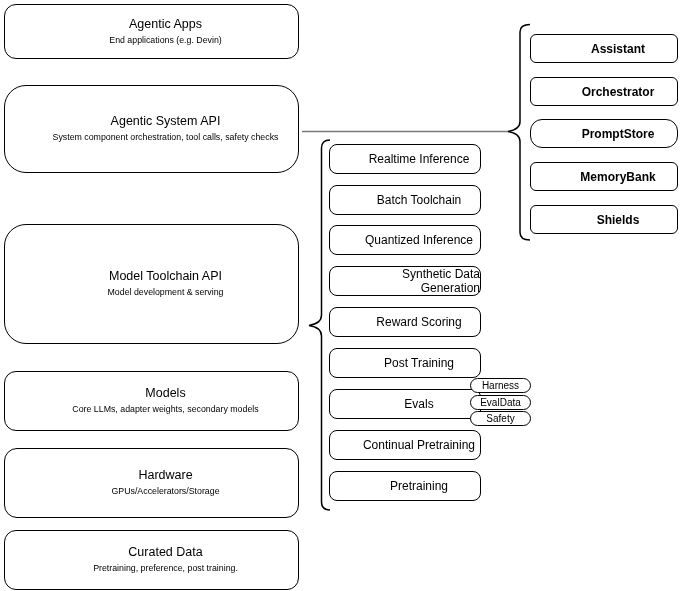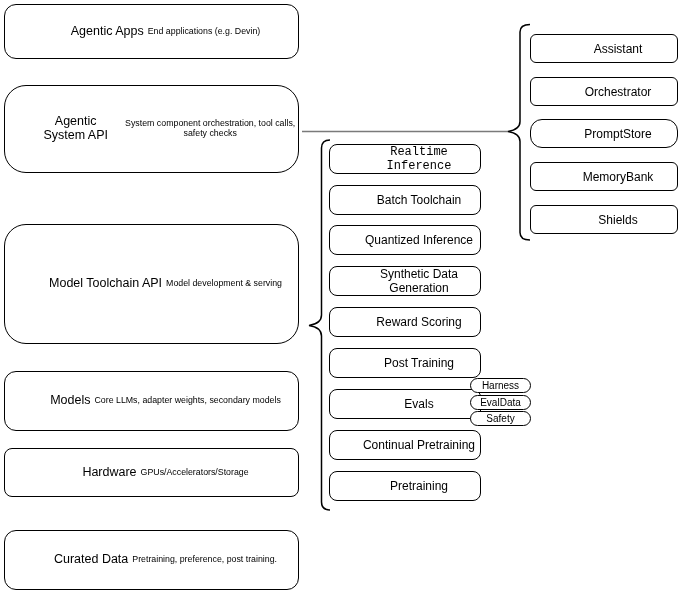--- a/index.html
+++ b/index.html
@@ -20,23 +20,24 @@
     left: 0; top: 0;
     width: 682px; height: 591px;
     z-index: 1;
   }
   .node {
     position: absolute;
     box-sizing: border-box;
     background: #ffffff;
     border: 1.5px solid #000000;
     display: flex;
+    flex-direction: column;
     align-items: center;
     justify-content: center;
-    text-align: center;
+    text-align: right;
     z-index: 2;
     color: #000000;
     padding-left: 28px;
   }
   .stack-node {
     left: 4px;
     width: 295px;
     gap: 4px;
   }
   .stack-node .node-title {
@@ -53,20 +54,21 @@
     height: 30px;
     border-radius: 8px;
     font-size: 12px;
   }
   .right-node {
     left: 530px;
     width: 148px;
     height: 29px;
     border-radius: 6px;
     font-size: 12px;
+    font-weight: bold;
   }
   .chip {
     position: absolute;
     left: 470px;
     width: 61px;
     height: 15px;
     box-sizing: border-box;
     background: #ffffff;
     border: 1.3px solid #000000;
     border-radius: 8px;
@@ -105,31 +107,31 @@
   <div class="node stack-node" style="top:224px;height:120px;border-radius:22px;">
     <div class="node-title">Model Toolchain API</div>
     <div class="node-subtitle">Model development &amp; serving</div>
   </div>
 
   <div class="node stack-node" style="top:371px;height:60px;border-radius:12px;">
     <div class="node-title">Models</div>
     <div class="node-subtitle">Core LLMs, adapter weights, secondary models</div>
   </div>
 
-  <div class="node stack-node" style="top:448px;height:49px;border-radius:8px;">
+  <div class="node stack-node" style="top:448px;height:70px;border-radius:13px;">
     <div class="node-title">Hardware</div>
     <div class="node-subtitle">GPUs/Accelerators/Storage</div>
   </div>
 
   <div class="node stack-node" style="top:530px;height:60px;border-radius:12px;">
     <div class="node-title">Curated Data</div>
     <div class="node-subtitle">Pretraining, preference, post training.</div>
   </div>
 
-  <div class="node mid-node" style="top:144px;font-family:Liberation Mono, monospace;">
+  <div class="node mid-node" style="top:144px;">
     <span>Realtime Inference</span>
   </div>
   <div class="node mid-node" style="top:185px;">
     <span>Batch Toolchain</span>
   </div>
   <div class="node mid-node" style="top:225px;">
     <span>Quantized Inference</span>
   </div>
   <div class="node mid-node" style="top:266px;">
     <span>Synthetic Data Generation</span>

